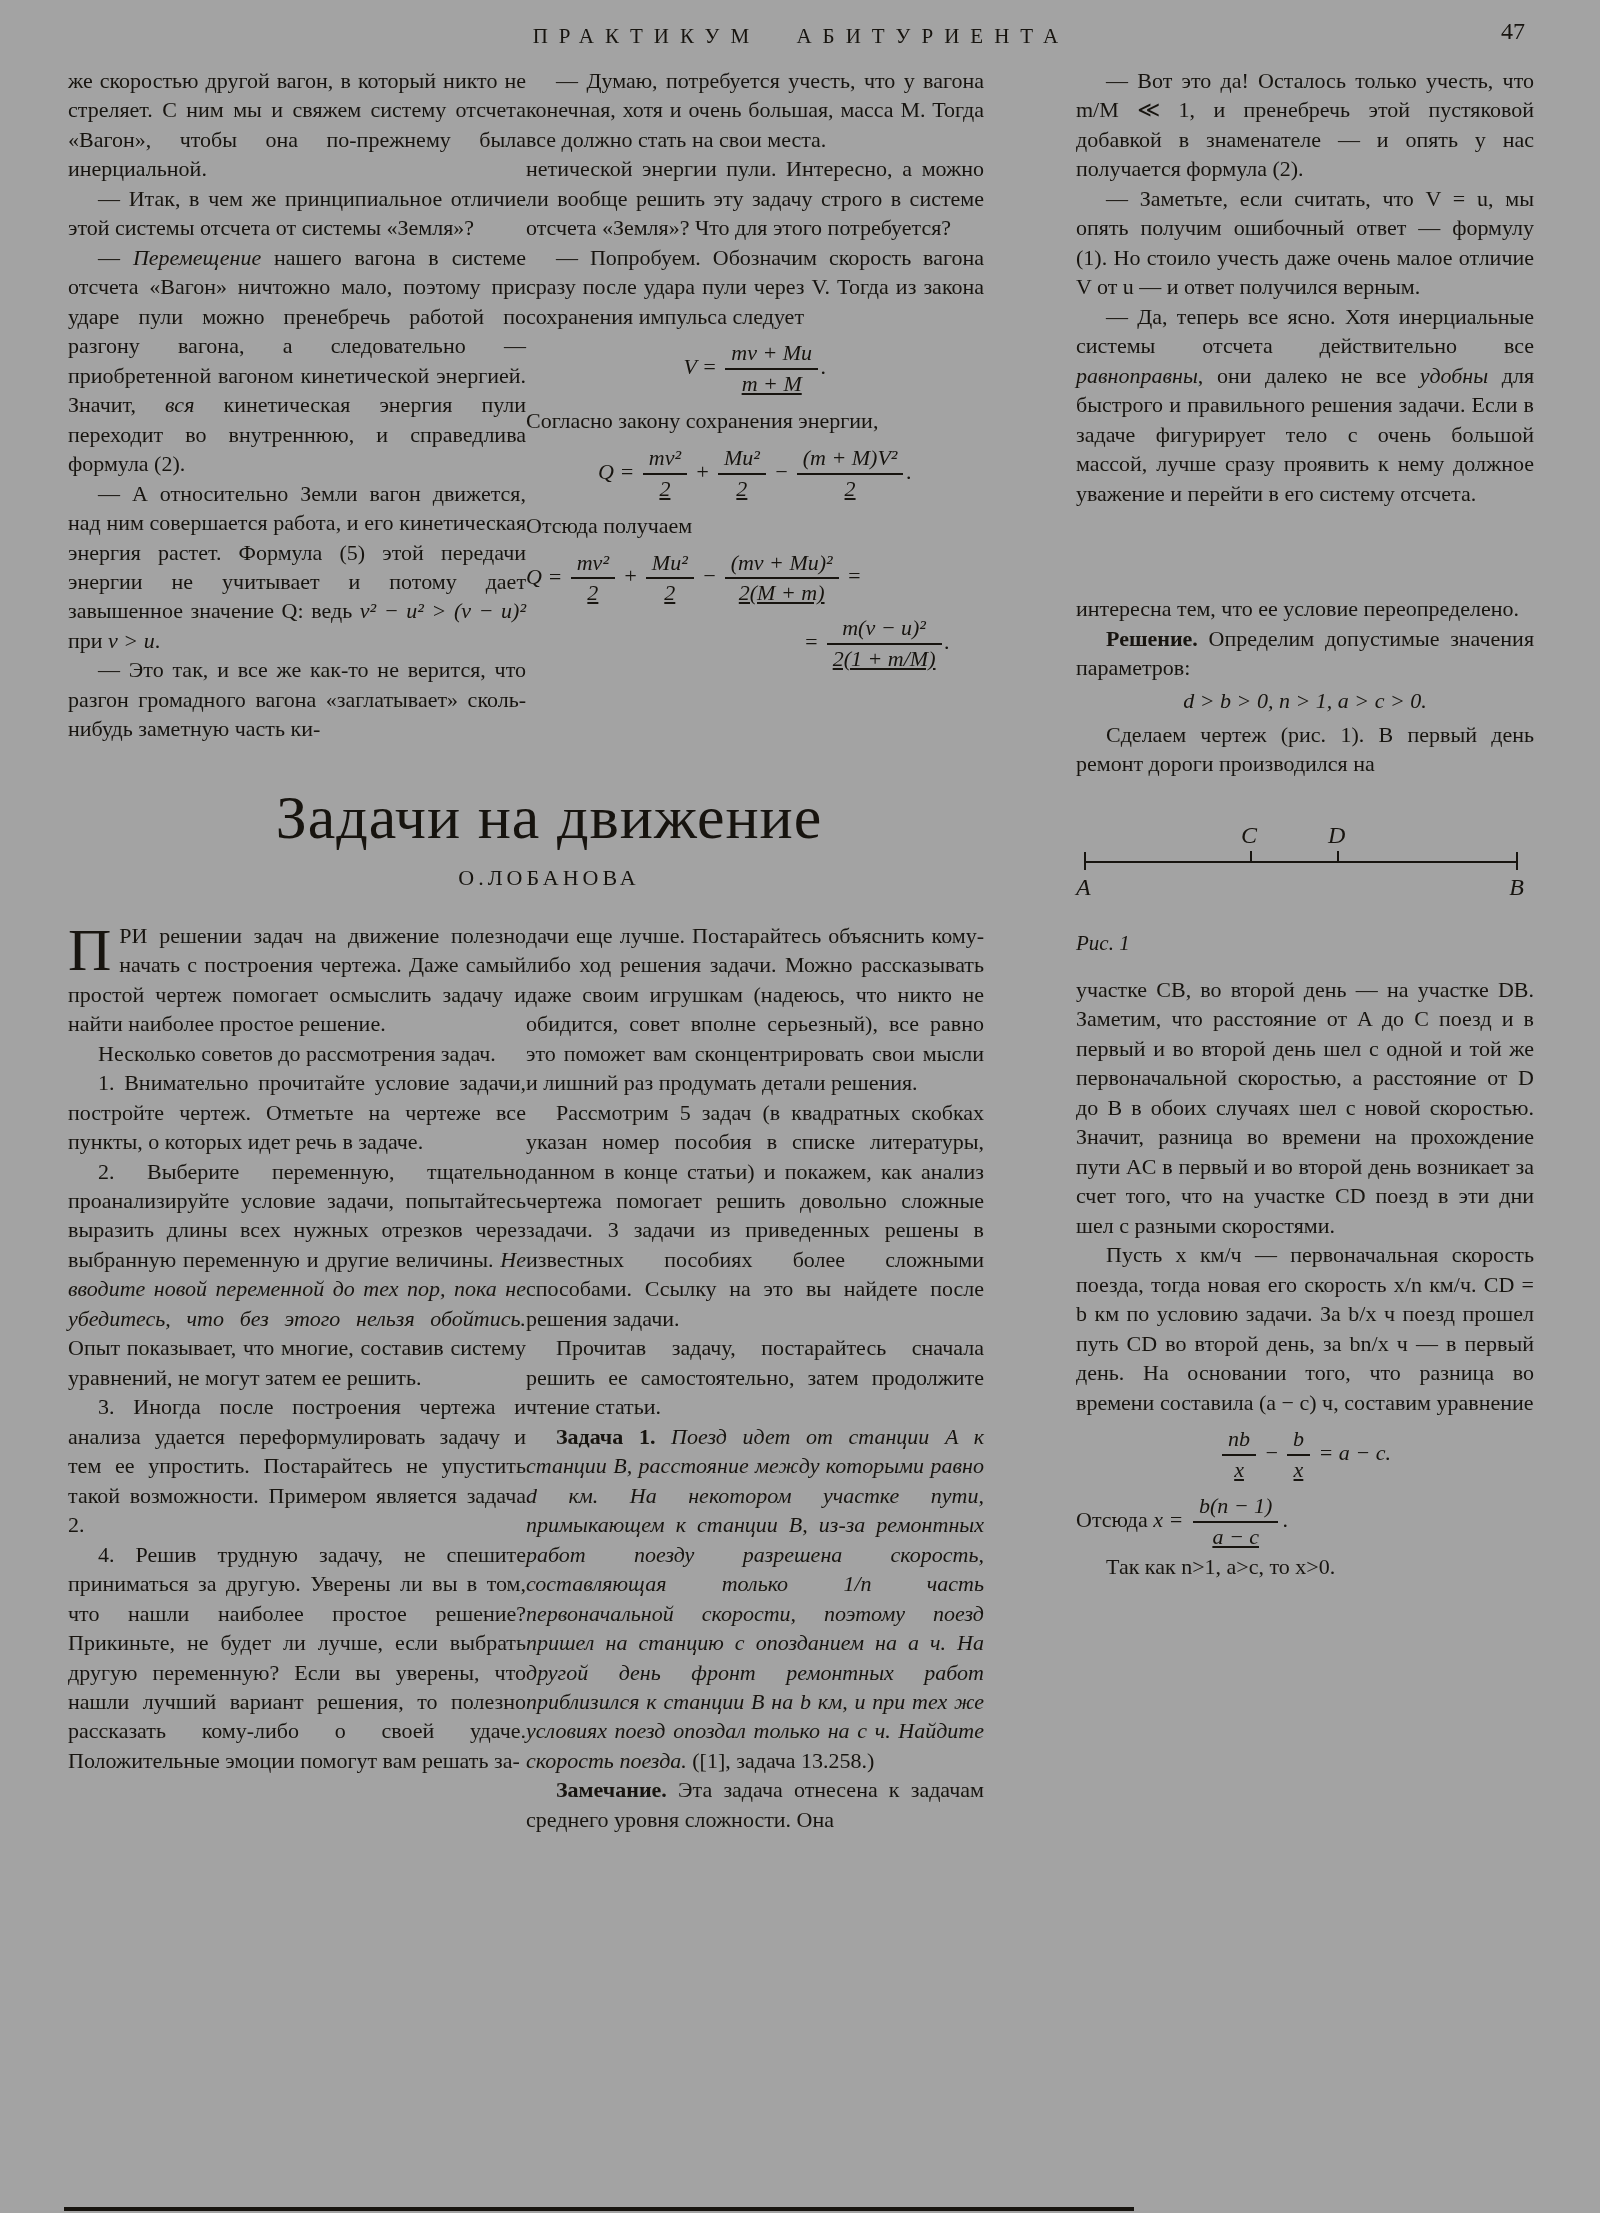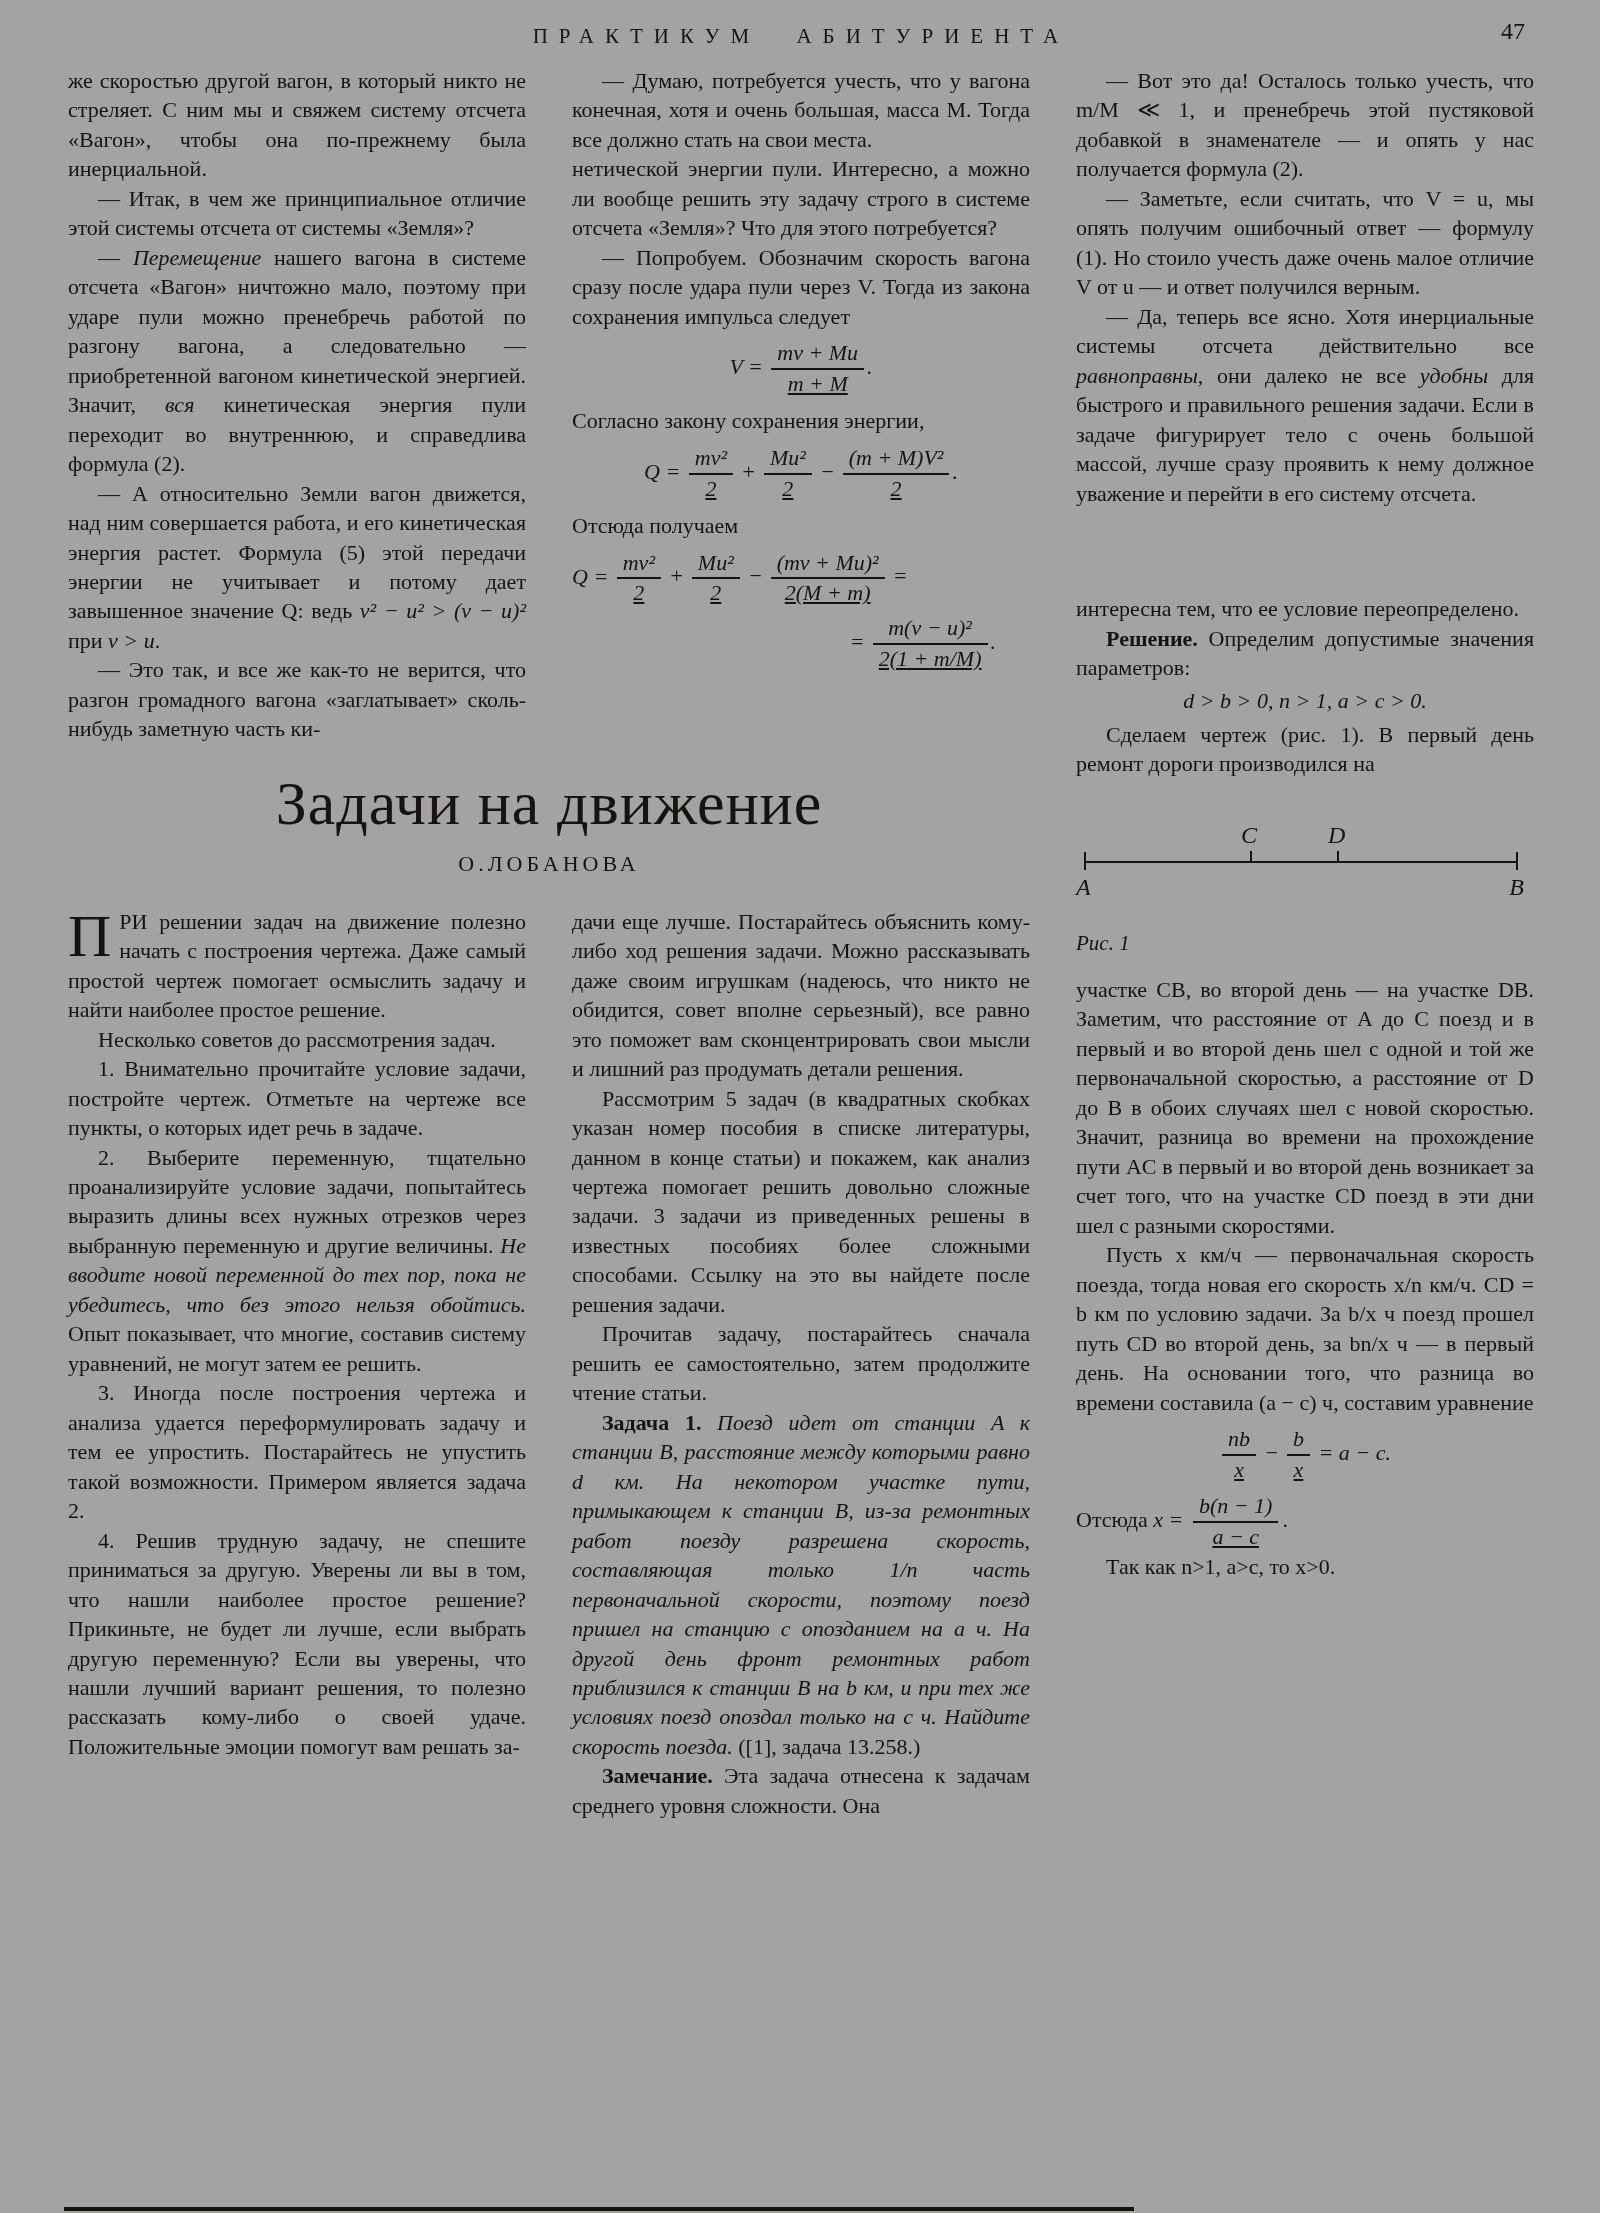--- a/index.html
+++ b/index.html
@@ -5,29 +5,29 @@
   html,body{margin:0;padding:0;background:#e9e6df;}
   .page{position:relative;width:1600px;height:2213px;margin:0 auto;background:#a3a3a3;color:#17140f;
         font-family:"Liberation Serif",serif;box-sizing:border-box;padding:16px 66px 30px 68px;overflow:hidden;}
   
   .runhead{position:relative;height:50px;}
   .runhead-title{text-align:center;font-size:21px;letter-spacing:11px;word-spacing:20px;padding-top:8px;}
   .pagenum{position:absolute;right:9px;top:2px;font-size:24px;margin-left:33px;}
   
   .content{display:flex;gap:46px;align-items:flex-start;}
   .left2{width:962px;flex:0 0 auto;}
-  .cols2{display:flex;gap:46px;}
+  .cols2{display:flex;}
   .col{width:458px;flex:0 0 auto;font-size:22px;line-height:1.34;text-align:justify;}
   .right{width:458px;}
   .p{margin:0;text-indent:30px;}
   .p.cont{text-indent:0;}
   .it{font-style:italic;}
   .lead{font-weight:bold;}
   
-  .title-block{margin-top:24px;margin-bottom:30px;text-align:center;}
+  .title-block{margin-top:38px;margin-bottom:30px;text-align:center;}
   .title-block h1{margin:0;font-size:62px;font-weight:normal;letter-spacing:1px;}
   .author{margin-top:12px;font-size:22px;letter-spacing:4px;text-align:center;}
   
   .dropcap{float:left;font-size:60px;line-height:.82;padding:5px 8px 0 0;}
   
   .formula{font-style:italic;text-align:center;margin:10px 0;font-size:22px;}
   .formula .op{margin:0 5px;}
   .frac{display:inline-block;vertical-align:middle;text-align:center;line-height:1.12;margin:0 3px;}
   .frac .num{display:block;padding:0 6px 2px;}
   .frac .den{display:block;border-top:2px solid #17140f;padding:2px 6px 0;text-decoration:underline;}

